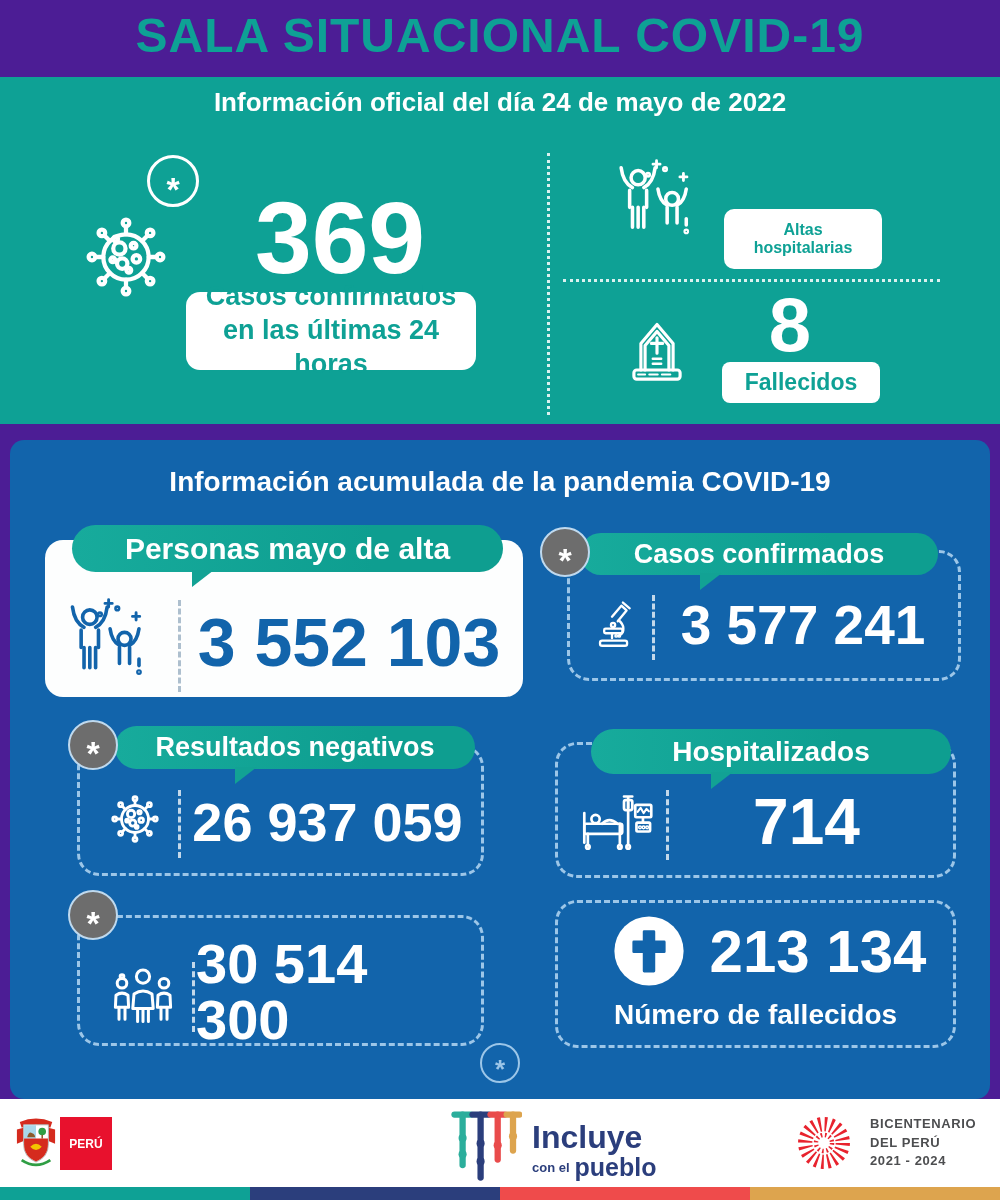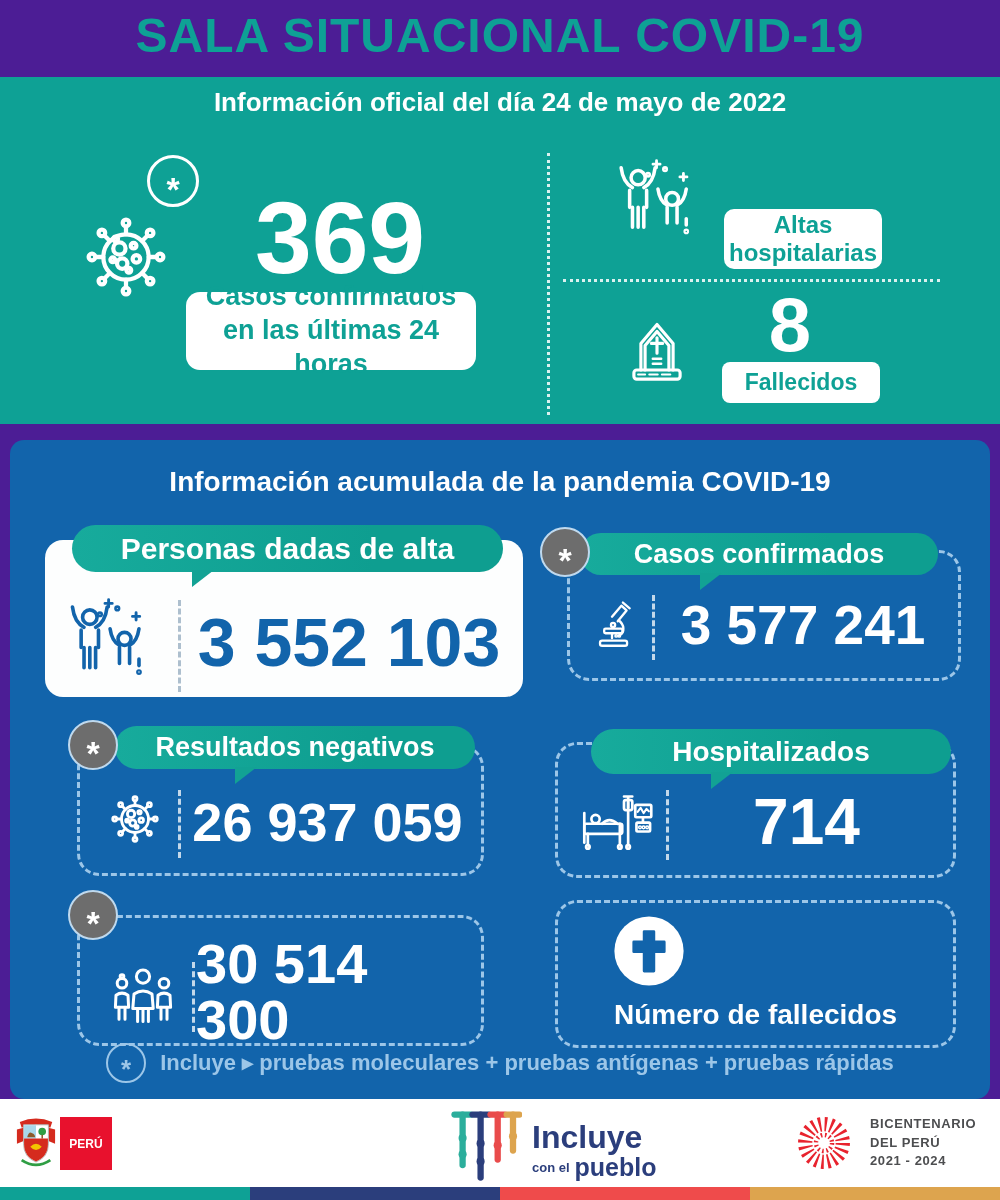--- a/index.html
+++ b/index.html
@@ -20,21 +20,21 @@
   .icon-virus-big{position:absolute;left:73px;top:128px;width:106px;height:104px;color:#fff;}
   .num-369{position:absolute;left:175px;top:110px;width:330px;text-align:center;color:#fff;
     font-size:102px;font-weight:800;line-height:1;}
   .teal-box{position:absolute;background:#fff;color:var(--teal,#0EA195);font-weight:800;text-align:center;
     display:flex;flex-direction:column;justify-content:center;}
   .box-confirmed{left:186px;top:215px;width:290px;height:78px;border-radius:14px;font-size:27px;line-height:1.25;}
   .v-divider{position:absolute;left:547px;top:76px;height:262px;border-left:3px dotted rgba(255,255,255,.85);}
   .icon-celebrate-white{position:absolute;left:603px;top:78px;width:100px;height:92px;color:#fff;}
   .num-37{position:absolute;left:700px;top:62px;width:170px;text-align:center;color:#fff;
     font-size:82px;font-weight:800;line-height:1;}
-  .box-altas{left:724px;top:132px;width:158px;height:60px;border-radius:10px;font-size:24px;line-height:1.15;}
+  .box-altas{left:724px;top:132px;width:158px;height:60px;border-radius:10px;font-size:16px;line-height:1.15;}
   .h-divider{position:absolute;left:563px;top:202px;width:377px;border-top:3px dotted rgba(255,255,255,.85);}
   .icon-tombstone{position:absolute;left:622px;top:226px;width:70px;height:92px;color:#fff;}
   .num-8{position:absolute;left:730px;top:210px;width:120px;text-align:center;color:#fff;
     font-size:76px;font-weight:800;line-height:1;}
   .box-fallecidos{left:722px;top:285px;width:158px;height:41px;border-radius:8px;font-size:23px;}
 
   
   .blue-panel{position:absolute;top:440px;left:10px;width:980px;height:659px;
     background:var(--blue,#1264AB);border-radius:14px;}
   .panel-title{position:absolute;top:26px;left:0;width:100%;text-align:center;color:#fff;
@@ -199,21 +199,21 @@
     </svg>
 
     <div class="num-8">8</div>
     <div class="teal-box box-fallecidos">Fallecidos</div>
   </section>
 
   <section class="blue-panel">
     <div class="panel-title">Información acumulada de la pandemia COVID-19</div>
 
     <div class="card-recovered">
-      <div class="pill">Personas dadas de alta</div>
+      <div class="pill">Personas mayo de alta</div>
       <svg class="stroke icon-celebrate-blue" viewBox="0 0 130 130" stroke-width="5">
         <circle cx="44" cy="32" r="10"></circle>
         <path d="M20,18 C22,34 28,42 36,46 M68,18 C66,34 60,42 52,46"></path>
         <path d="M32,50 L32,74 M56,50 L56,74"></path>
         <path d="M36,74 V102 M44,74 V102 M52,74 V102"></path>
         <circle cx="92" cy="62" r="9"></circle>
         <path d="M72,48 C74,62 79,68 85,71 M112,48 C110,62 105,68 99,71"></path>
         <path d="M85,74 V96 M99,74 V96"></path>
         <path d="M112,90 V99"></path>
           <circle cx="112" cy="108" r="1.5"></circle>
@@ -318,28 +318,28 @@
       </svg>
       <div class="vdash"></div>
       <div class="value">30 514 300</div>
     </div>
 
     <div class="stat-card card-deaths">
       <svg class="cross-disc" viewBox="0 0 104 104">
         <circle cx="52" cy="52" r="50" fill="#ffffff"></circle>
         <path d="M45,24 h14 v15 h15 v14 h-15 v28 h-14 v-28 h-15 v-14 h15 z" fill="var(--blue,#1264AB)" stroke="var(--blue,#1264AB)" stroke-width="4" stroke-linejoin="round"></path>
       </svg>
+      <div class="value">213 134</div>
       <div class="deaths-label">Número de fallecidos</div>
     </div>
 
     <div class="note">
       <div class="note-ring">
           <span>*</span>
         </div>
-      <div class="note-text">Incluye ▸ pruebas moleculares +  pruebas antígenas + pruebas rápidas</div>
     </div>
   </section>
 
   <footer class="footer">
     <svg class="coat" viewBox="0 0 44 60">
       <path d="M5,10 Q22,3 39,10 L37,16 Q22,10 7,16 Z" fill="#D52B1E"></path>
       <path d="M2,18 L9,16 V30 L2,33 Z" fill="#D52B1E"></path>
       <path d="M42,18 L35,16 V30 L42,33 Z" fill="#D52B1E"></path>
       <path d="M9,13 H35 V33 Q35,47 22,52 Q9,47 9,33 Z" fill="#FFFFFF" stroke="#B2B2B2" stroke-width="1"></path>
       <rect x="9.5" y="13.5" width="12.5" height="14" fill="#A8D8EA"></rect>

